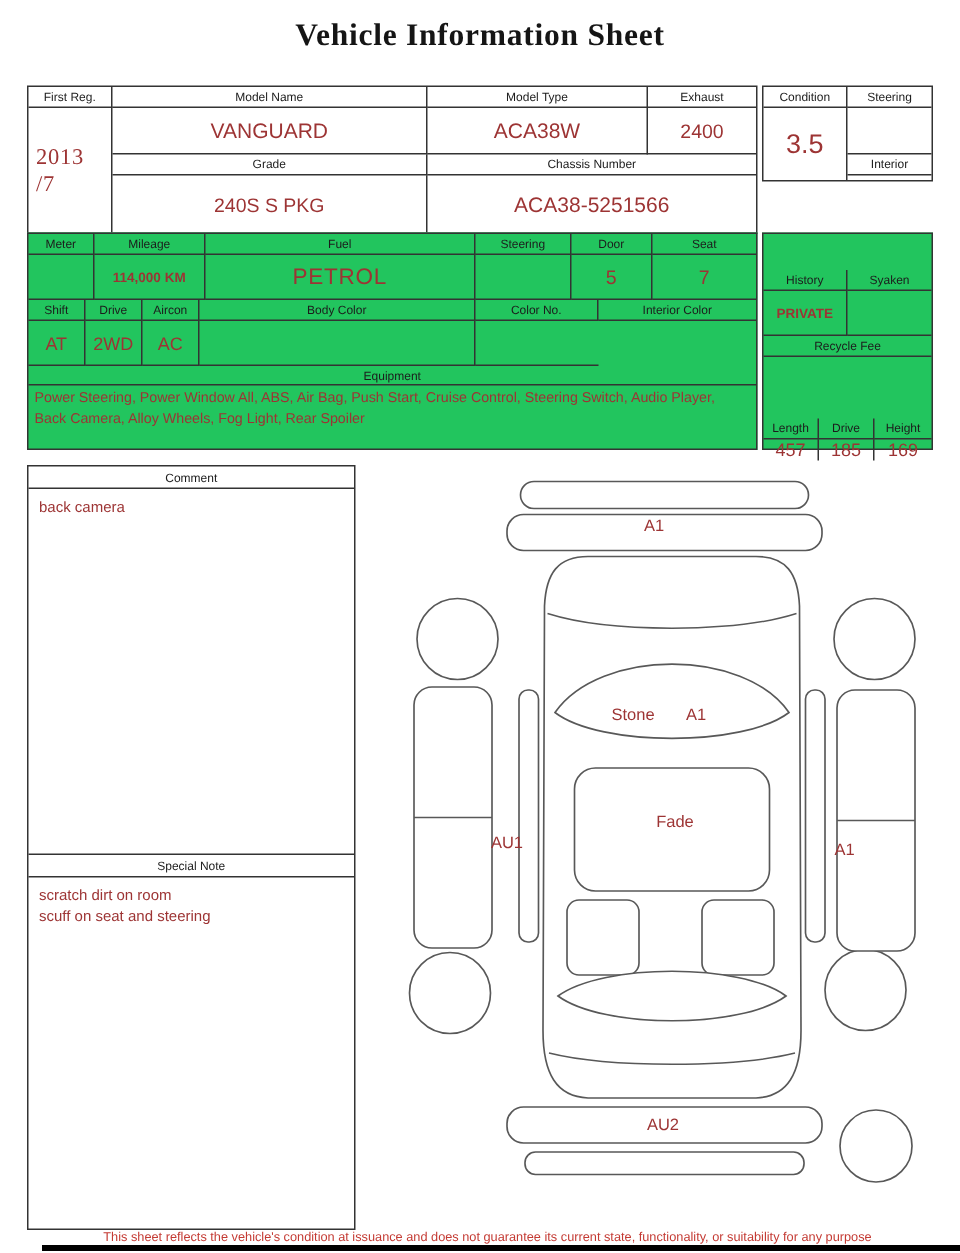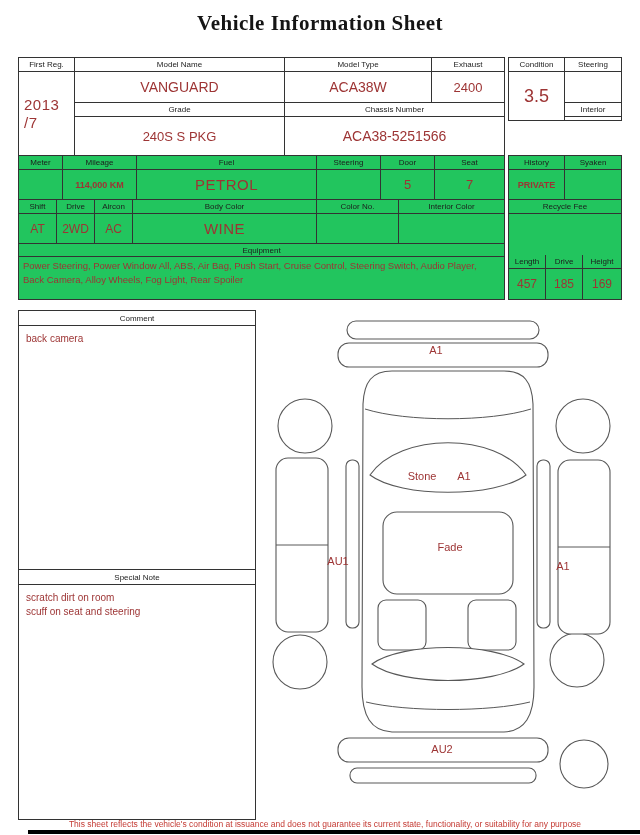--- a/index.html
+++ b/index.html
@@ -21,26 +21,26 @@
   .val { color:var(--accent,#9d3434);text-align:center; }
   .br { border-right:1px solid var(--line,#333); }
   .bb { border-bottom:1px solid var(--line,#333); }
   .f9  { font-size:9px;font-weight:bold; }
   .f12 { font-size:12px; }
   .f13 { font-size:13px; }
   .f14 { font-size:14px; }
   .f15 { font-size:15px; letter-spacing:.5px; }
   .f18 { font-size:18px; }
   .pre { white-space:pre-line; }
-  .left { justify-content:flex-start; text-align:left; padding-left:5px; line-height:1.2; }
+  .left { justify-content:flex-start; text-align:left; padding-left:5px; line-height:1.2;font-family:Liberation Serif, serif; }
   .equip {
     color:var(--accent,#9d3434); font-size:9.5px; line-height:1.45;
     padding:2px 4px; text-align:left;
   }
-  .cbox { position:absolute; left:18px; top:310px; width:238px; height:510px;
+  .cbox { position:absolute; left:18px; top:310px; width:219px; height:510px;
           border:1px solid var(--line,#333); display:flex; flex-direction:column; background:#fff; }
   .box-hdr { flex:0 0 15px; border-bottom:1px solid var(--line,#333); display:flex;
              align-items:center; justify-content:center; font-size:8px; }
   .box-hdr.mid { border-top:1px solid var(--line,#333); flex-basis:16px; }
   .box-body { color:var(--accent,#9d3434); font-size:10px; padding:6px 7px; white-space:pre-line; line-height:1.35; }
   .comment-body { flex:0 0 243px; }
   .note-body { flex:1 1 auto; }
   .diagram { position:absolute; left:266px; top:312px; width:358px; height:500px; }
   .diagram svg { width:100%; height:100%; display:block; }
   .part { fill:#fff; stroke:#585858; stroke-width:1.1; }
@@ -108,32 +108,31 @@
       <div class="cell lbl br bb">Shift</div>
       <div class="cell lbl br bb">Drive</div>
       <div class="cell lbl br bb">Aircon</div>
       <div class="cell lbl br bb">Body Color</div>
       <div class="cell lbl br bb">Color No.</div>
       <div class="cell lbl bb">Interior Color</div>
 
       <div class="cell val br bb f12">AT</div>
       <div class="cell val br bb f12">2WD</div>
       <div class="cell val br bb f12">AC</div>
-      <div class="cell val br bb f15">WINE</div>
       <div class="cell val br bb"></div>
       <div class="cell val bb"></div>
     </div>
     <div class="row-grid" style="grid-template-columns:1fr; grid-template-rows:13px 1fr; flex:1 1 auto;">
       <div class="cell lbl bb">Equipment</div>
       <div class="equip">Power Steering, Power Window  All, ABS, Air Bag, Push Start, Cruise Control, Steering Switch, Audio Player, Back Camera, Alloy Wheels, Fog Light, Rear Spoiler</div>
     </div>
   </div>
 
   <div class="stack" style="left:508px; top:155px; width:114px; height:145px;">
-    <div class="row-grid" style="grid-template-columns:56px 1fr; grid-template-rows:14px 30px;">
+    <div class="row-grid" style="grid-template-columns:56px 1fr; grid-template-rows:14px 30px;margin-top:24px;">
       <div class="cell lbl br bb">History</div>
       <div class="cell lbl bb">Syaken</div>
       <div class="cell val br bb f9">PRIVATE</div>
       <div class="cell val bb"></div>
     </div>
     <div class="row-grid" style="grid-template-columns:1fr; grid-template-rows:14px 41px;">
       <div class="cell lbl bb">Recycle Fee</div>
     </div>
     <div class="row-grid" style="grid-template-columns:37px 37px 1fr; grid-template-rows:14px 1fr; flex:1 1 auto;">
       <div class="cell lbl br bb">Length</div>

